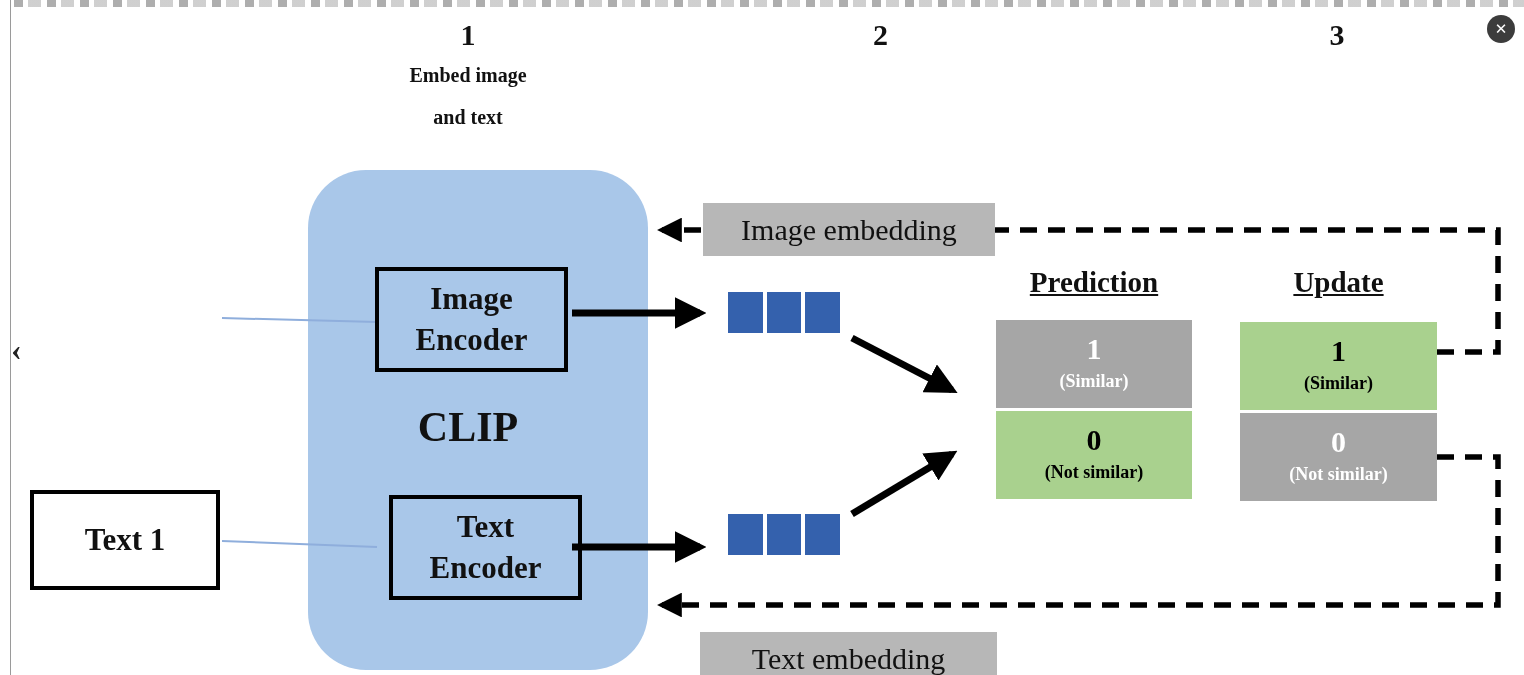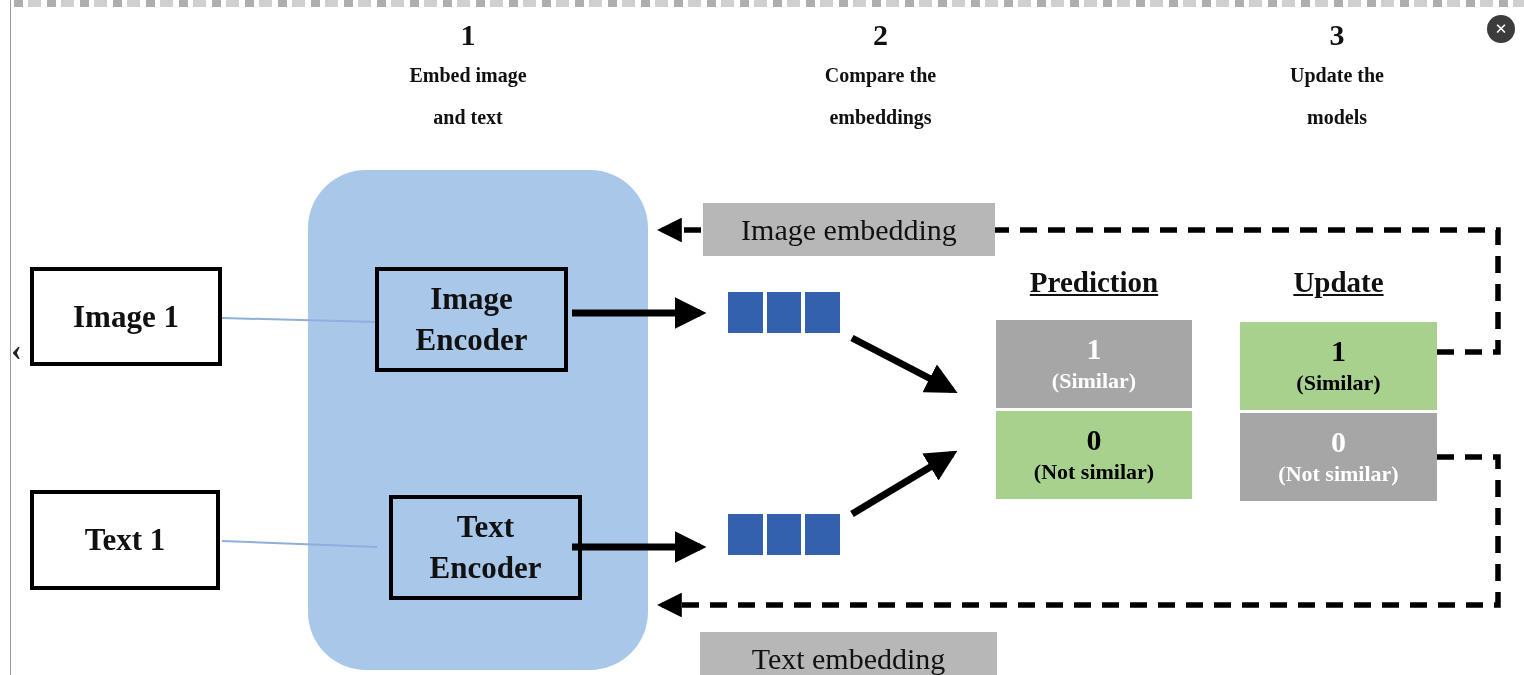--- a/index.html
+++ b/index.html
@@ -84,21 +84,21 @@
   .pred-title  { left:996px;  top:266px; width:196px; }
   .label-title { left:1240px; top:266px; width:197px; }
 
   .result-table { position:absolute; display:flex; flex-direction:column; gap:3px; z-index:3; }
   .pred-table  { left:996px;  top:320px; width:196px; }
   .label-table { left:1240px; top:322px; width:197px; }
   .row { height:88px; display:flex; flex-direction:column; align-items:center; justify-content:center; font-weight:bold; }
   .row-gray  { background:var(--row-gray,#A6A6A6);  color:#fff; }
   .row-green { background:var(--row-green,#A9D18E); color:#000; }
   .row-value   { font-size:30px; line-height:34px; }
-  .row-caption { font-size:22px; line-height:30px; }
+  .row-caption { font-size:18px; line-height:30px; }
 
   .arrows { position:absolute; left:0; top:0; z-index:2; pointer-events:none; }
 </style>
 </head>
 <body>
 
 <div class="canvas">
 
   <div class="top-strip"></div>
   <div class="left-line"></div>
@@ -108,58 +108,52 @@
     <span>✕</span>
   </button>
 
   <div class="step-header step1">
     <div class="step-number">1</div>
     <div class="step-title">Embed image
 and text</div>
   </div>
   <div class="step-header step2">
     <div class="step-number">2</div>
-    <div class="step-title">Compare the
-embeddings</div>
   </div>
   <div class="step-header step3">
     <div class="step-number">3</div>
-    <div class="step-title">Update the
-models</div>
   </div>
 
   <div class="clip-container"></div>
 
   <svg class="arrows" width="1524" height="675" viewBox="0 0 1524 675">
     <defs>
       <marker id="ah" viewBox="0 0 10 10" refX="8" refY="5" markerWidth="4.5" markerHeight="4.5" orient="auto-start-reverse">
         <path d="M0 0 L10 5 L0 10 z" fill="#000"></path>
       </marker>
     </defs>
     <line x1="222" y1="318" x2="377" y2="322" stroke="#8FAEDC" stroke-width="2"></line>
     <line x1="222" y1="541" x2="377" y2="547" stroke="#8FAEDC" stroke-width="2"></line>
     <line x1="572" y1="313" x2="700" y2="313" stroke="#000" stroke-width="7" marker-end="url(#ah)"></line>
     <line x1="572" y1="547" x2="700" y2="547" stroke="#000" stroke-width="7" marker-end="url(#ah)"></line>
     <line x1="852" y1="338" x2="952" y2="390" stroke="#000" stroke-width="7" marker-end="url(#ah)"></line>
     <line x1="852" y1="514" x2="952" y2="454" stroke="#000" stroke-width="7" marker-end="url(#ah)"></line>
     <path d="M1437 352 L1498 352 L1498 230 L662 230" fill="none" stroke="#000" stroke-width="5.5" stroke-dasharray="17 11" marker-end="url(#ah)"></path>
     <path d="M1437 457 L1498 457 L1498 605 L662 605" fill="none" stroke="#000" stroke-width="5.5" stroke-dasharray="17 11" marker-end="url(#ah)"></path>
   </svg>
 
-  <div class="io-box image1">
-    <span>Image 1</span>
-  </div>
   <div class="io-box text1">
     <span>Text 1</span>
   </div>
 
   <div class="encoder-box image-encoder">
     <span>Image
 Encoder</span>
   </div>
+  <div class="clip-label">CLIP</div>
   <div class="encoder-box text-encoder">
     <span>Text
 Encoder</span>
   </div>
 
   <div class="vector vector-top">
     <span></span>
     <span></span>
     <span></span>
   </div>

